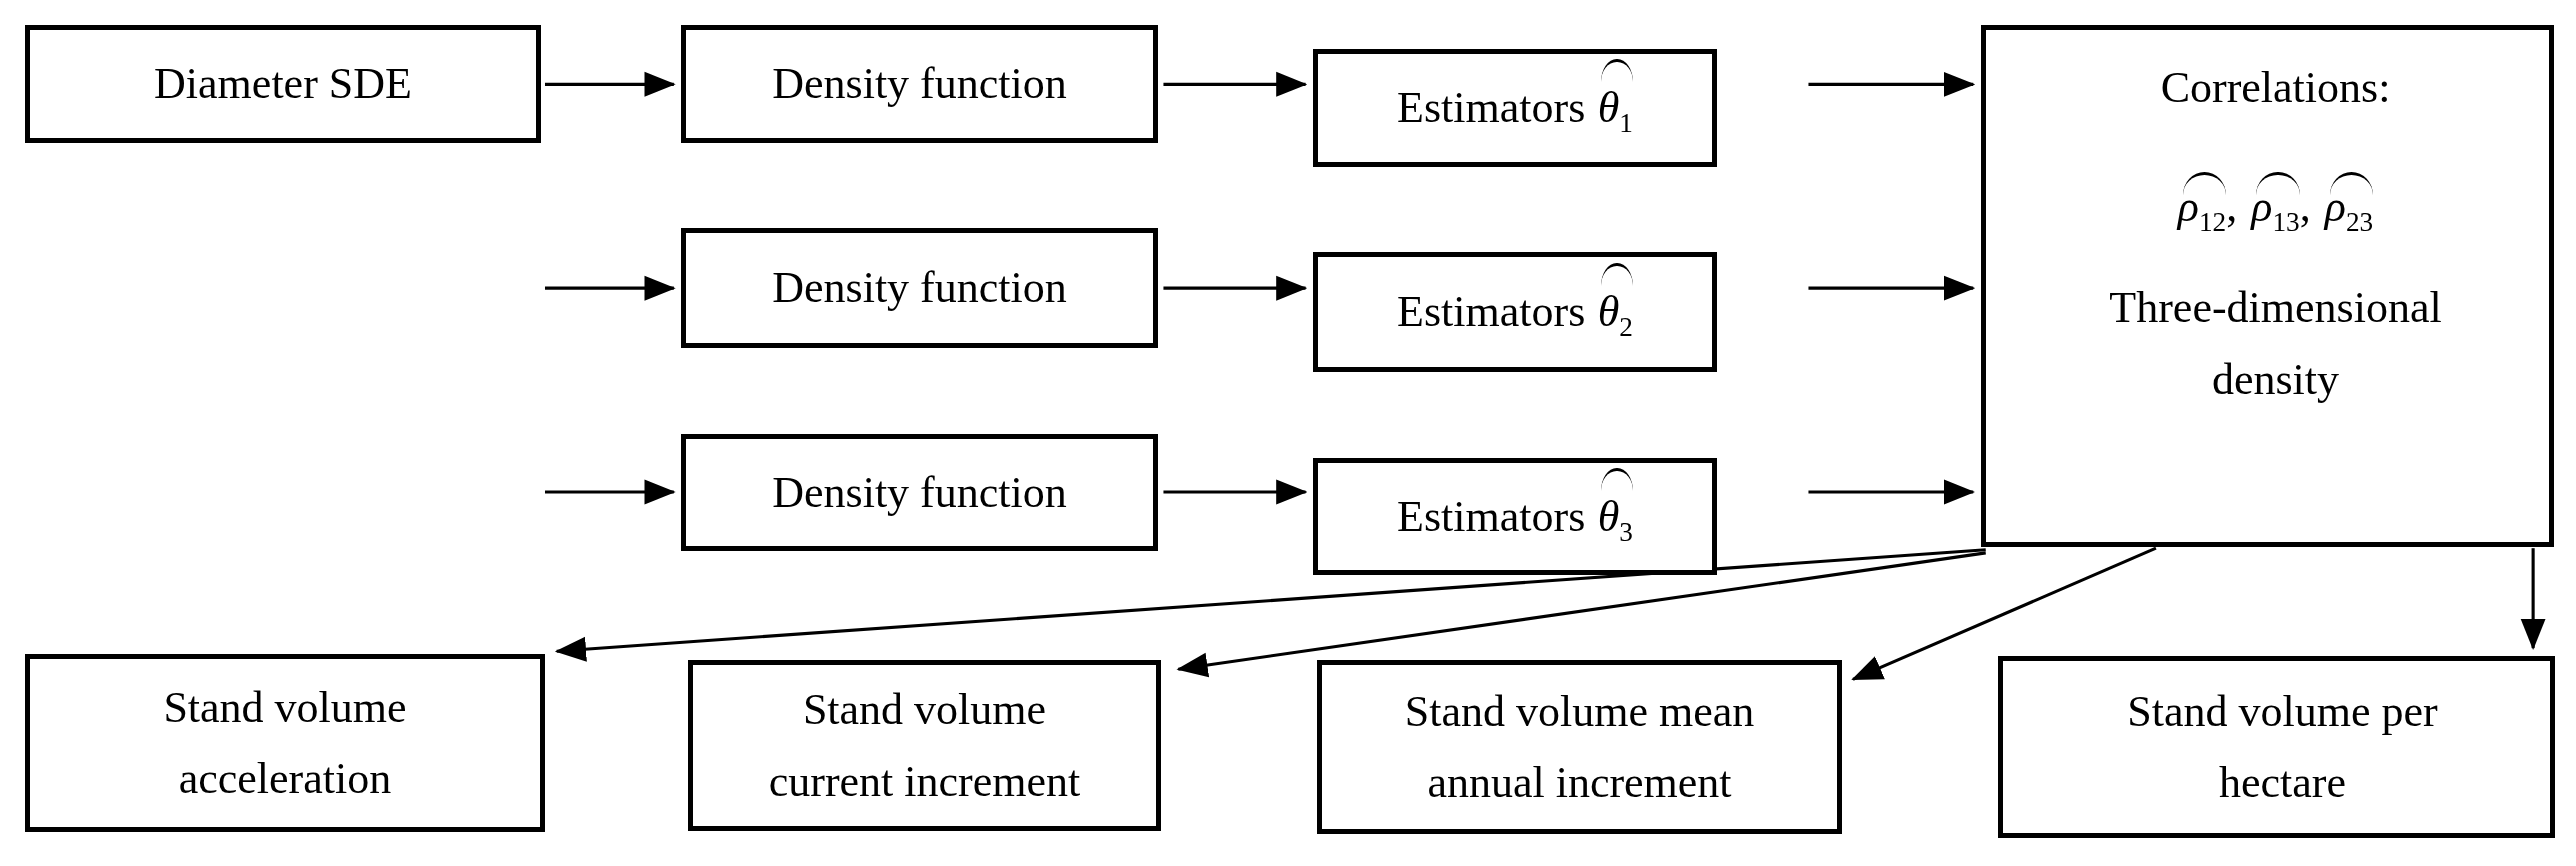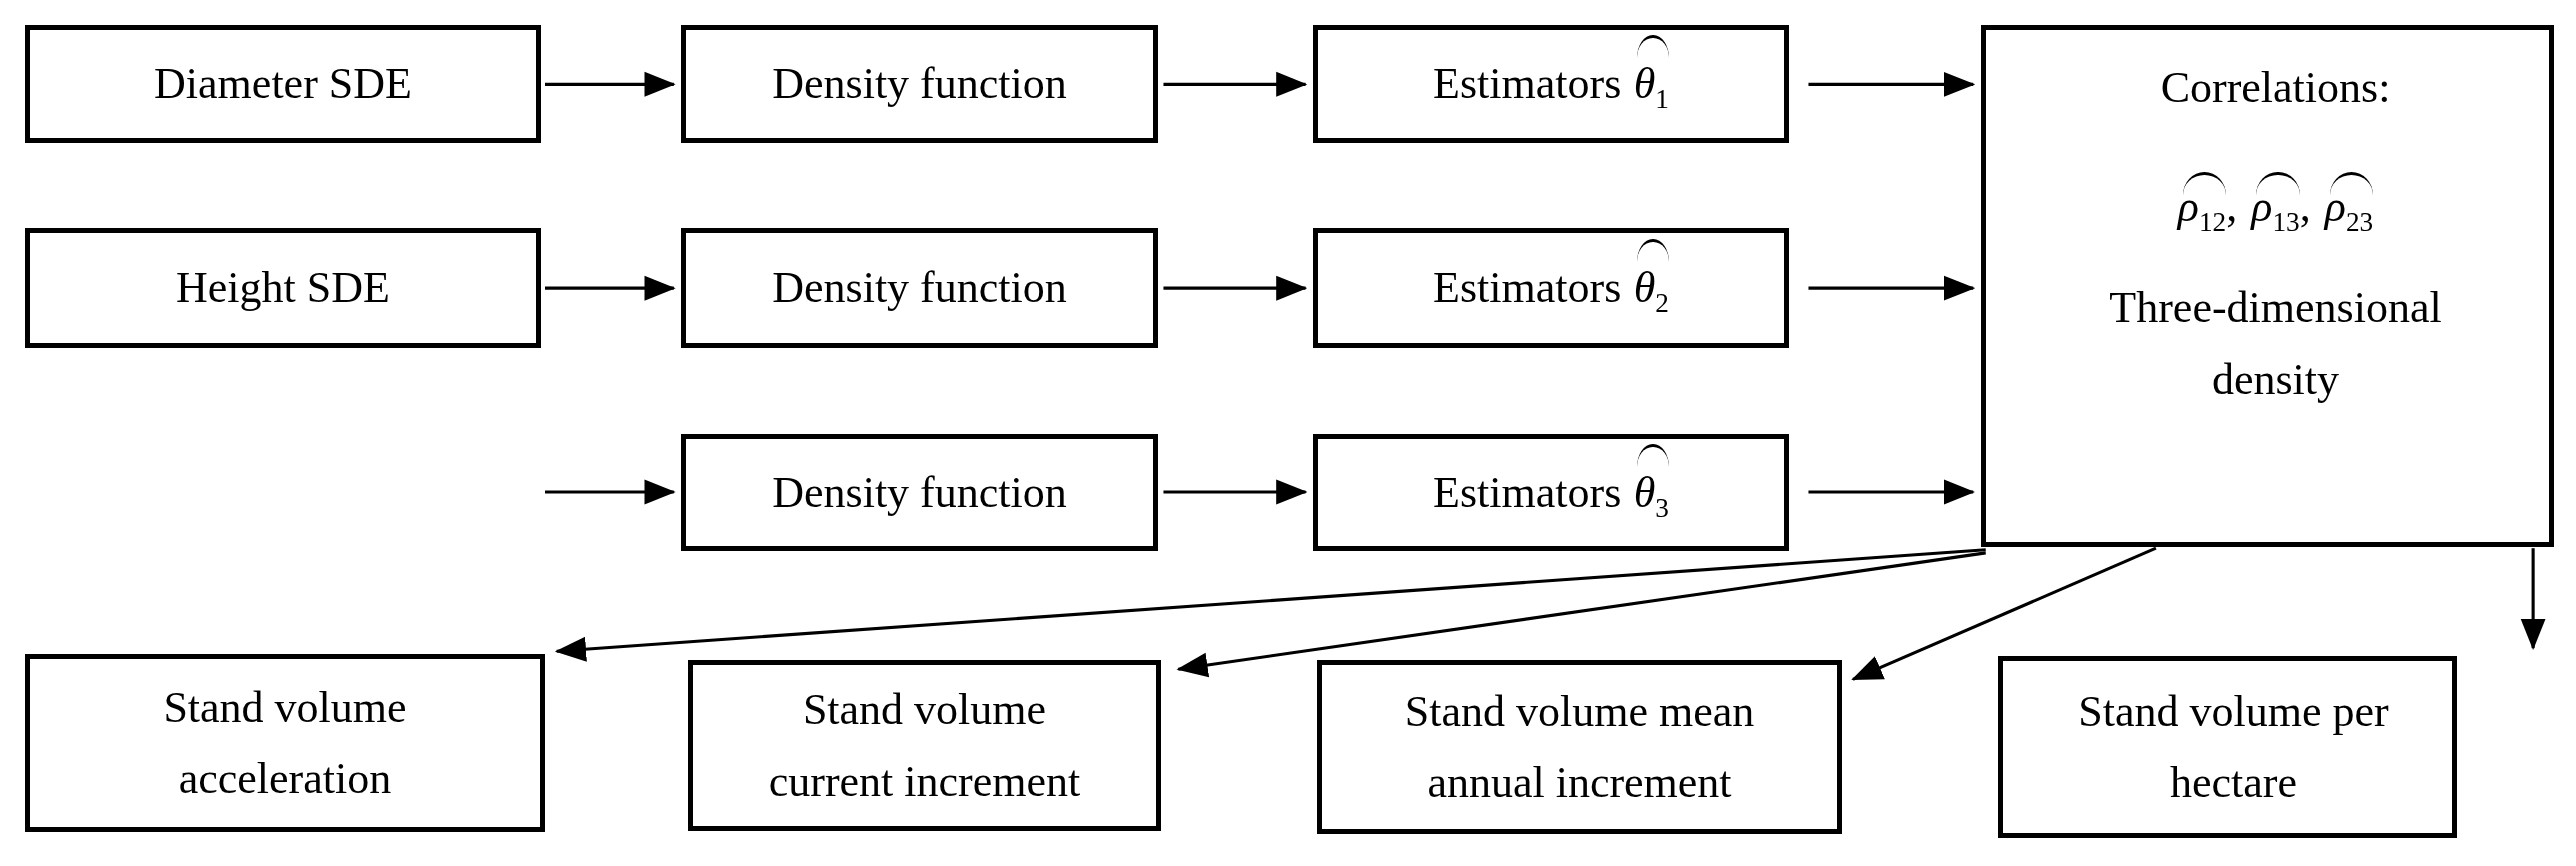--- a/index.html
+++ b/index.html
@@ -22,26 +22,26 @@
   .corr .corr-title{margin-top:4.7px;}
   .corr .corr-rhos{margin-top:75px;}
   .corr .corr-l2{margin-top:57px;}
   .corr .corr-l3{margin-top:28px;}
   
   .r1{top:25px;height:118px;}
   .r2{top:228px;height:120px;}
   .r3{top:434px;height:117px;}
   .c1{left:25px;width:516px;}
   .c2{left:681px;width:477px;}
-  .c3{left:1313px;width:476px;}
+  .c3{left:1313px;width:404px;margin-top:24px;}
   .big{left:1981px;top:25px;width:573px;height:522px;padding-left:16px;}
   .b1{left:25px;top:654px;width:520px;height:178px;}
   .b2{left:688px;top:660px;width:473px;height:171px;}
   .b3{left:1317px;top:660px;width:525px;height:174px;}
-  .b4{left:1998px;top:656px;width:459px;height:182px;padding-left:12px;}
+  .b4{left:1998px;top:656px;width:557px;height:182px;padding-left:12px;}
 </style>
 </head>
 <body>
 
 <div id="diagram">
 
   <svg id="arrows" width="2576" height="866" viewBox="0 0 3297 1109">
     <defs>
       <marker id="ah" viewBox="0 0 10 8" refX="9.4" refY="4" markerWidth="40" markerHeight="34" markerUnits="userSpaceOnUse" orient="auto">
         <path d="M0,0 L10,4 L0,8 Z" fill="#000"></path>
@@ -71,23 +71,20 @@
   </div>
   <div class="box r1 c2">
     <span>Density function</span>
   </div>
   <div class="box r1 c3">
     <span>
       <span>Estimators</span><span class="hat"><span class="sym">θ</span><sub>1</sub></span>
     </span>
   </div>
 
-  <div class="box r2 c1">
-    <span>Height SDE</span>
-  </div>
   <div class="box r2 c2">
     <span>Density function</span>
   </div>
   <div class="box r2 c3">
     <span>
       <span>Estimators</span><span class="hat"><span class="sym">θ</span><sub>2</sub></span>
     </span>
   </div>
 
   <div class="box r3 c2">

